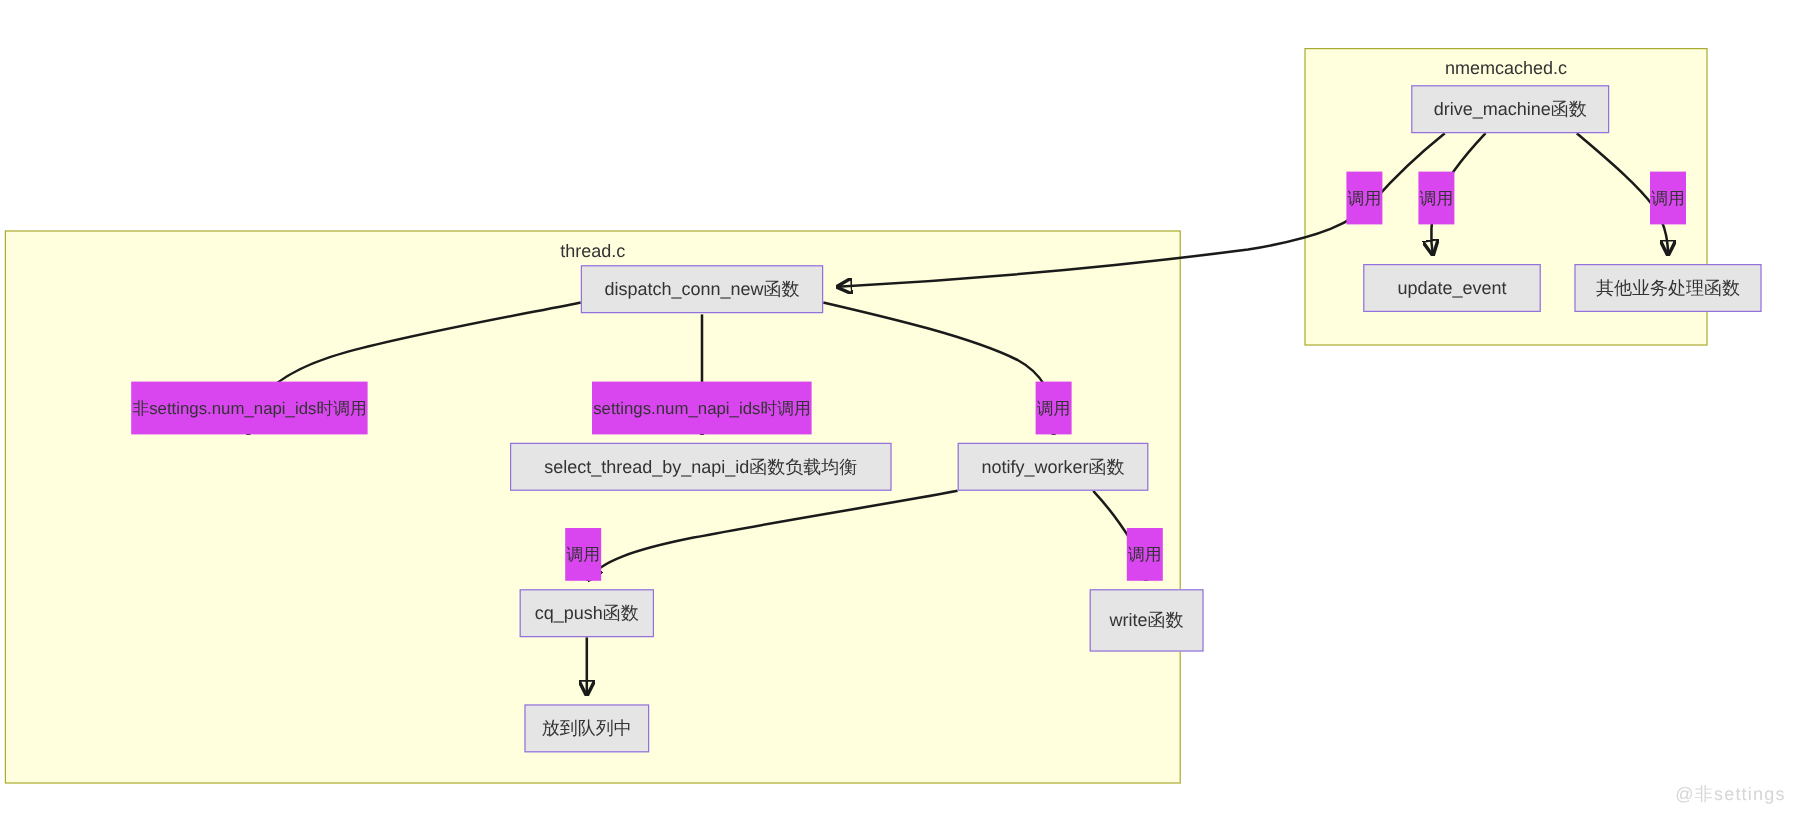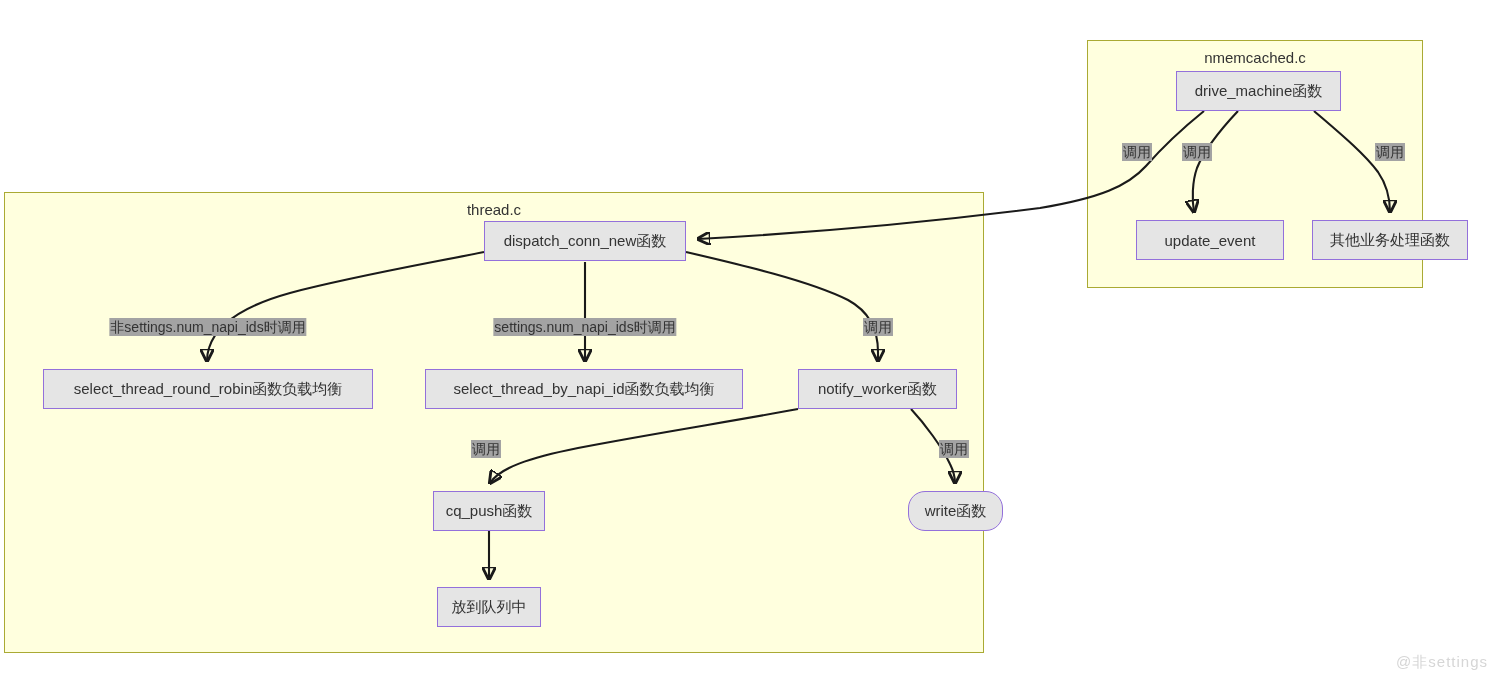--- a/index.html
+++ b/index.html
@@ -35,26 +35,26 @@
     display:flex;align-items:center;justify-content:center;
     font-size:15px;
     color:#333333;
     white-space:nowrap;
     padding:0 10px;
   }
 
   
   .elabel{
     position:absolute;
-    background:#a3a3a3;
+    background:#d946ef;
     color:#333333;
     font-size:14px;
     white-space:nowrap;
     line-height:18px;
-    padding:0 1px;
+    padding:13px 1px;
     transform:translateX(-50%);
   }
 
   
   #edges{position:absolute;left:0;top:0;width:1512px;height:690px;pointer-events:none;}
   #edges path{fill:none;stroke:#1a1a1a;stroke-width:2.1;}
 
   
   .watermark{
     position:absolute;
@@ -106,29 +106,28 @@
   </svg>
 
   <div class="node" style="left:1176px;top:71px;width:165px;height:40px;">drive_machine函数</div>
 
   <div class="node" style="left:1136px;top:220px;width:148px;height:40px;">update_event</div>
 
   <div class="node" style="left:484px;top:221px;width:202px;height:40px;">dispatch_conn_new函数</div>
 
   <div class="node" style="left:1312px;top:220px;width:156px;height:40px;">其他业务处理函数</div>
 
-  <div class="node" style="left:43px;top:369px;width:330px;height:40px;">select_thread_round_robin函数负载均衡</div>
 
   <div class="node" style="left:425px;top:369px;width:318px;height:40px;">select_thread_by_napi_id函数负载均衡</div>
 
   <div class="node" style="left:798px;top:369px;width:159px;height:40px;">notify_worker函数</div>
 
   <div class="node" style="left:433px;top:491px;width:112px;height:40px;">cq_push函数</div>
 
-  <div class="node" style="left:908px;top:491px;width:95px;height:40px;border-radius:17px;">write函数</div>
+  <div class="node" style="left:908px;top:491px;width:95px;height:52px;">write函数</div>
 
   <div class="node" style="left:437px;top:587px;width:104px;height:40px;">放到队列中</div>
 
   <div class="elabel" style="left:1137px;top:143px;">调用</div>
 
   <div class="elabel" style="left:1197px;top:143px;">调用</div>
 
   <div class="elabel" style="left:1390px;top:143px;">调用</div>
 
   <div class="elabel" style="left:208px;top:318px;">非settings.num_napi_ids时调用</div>

